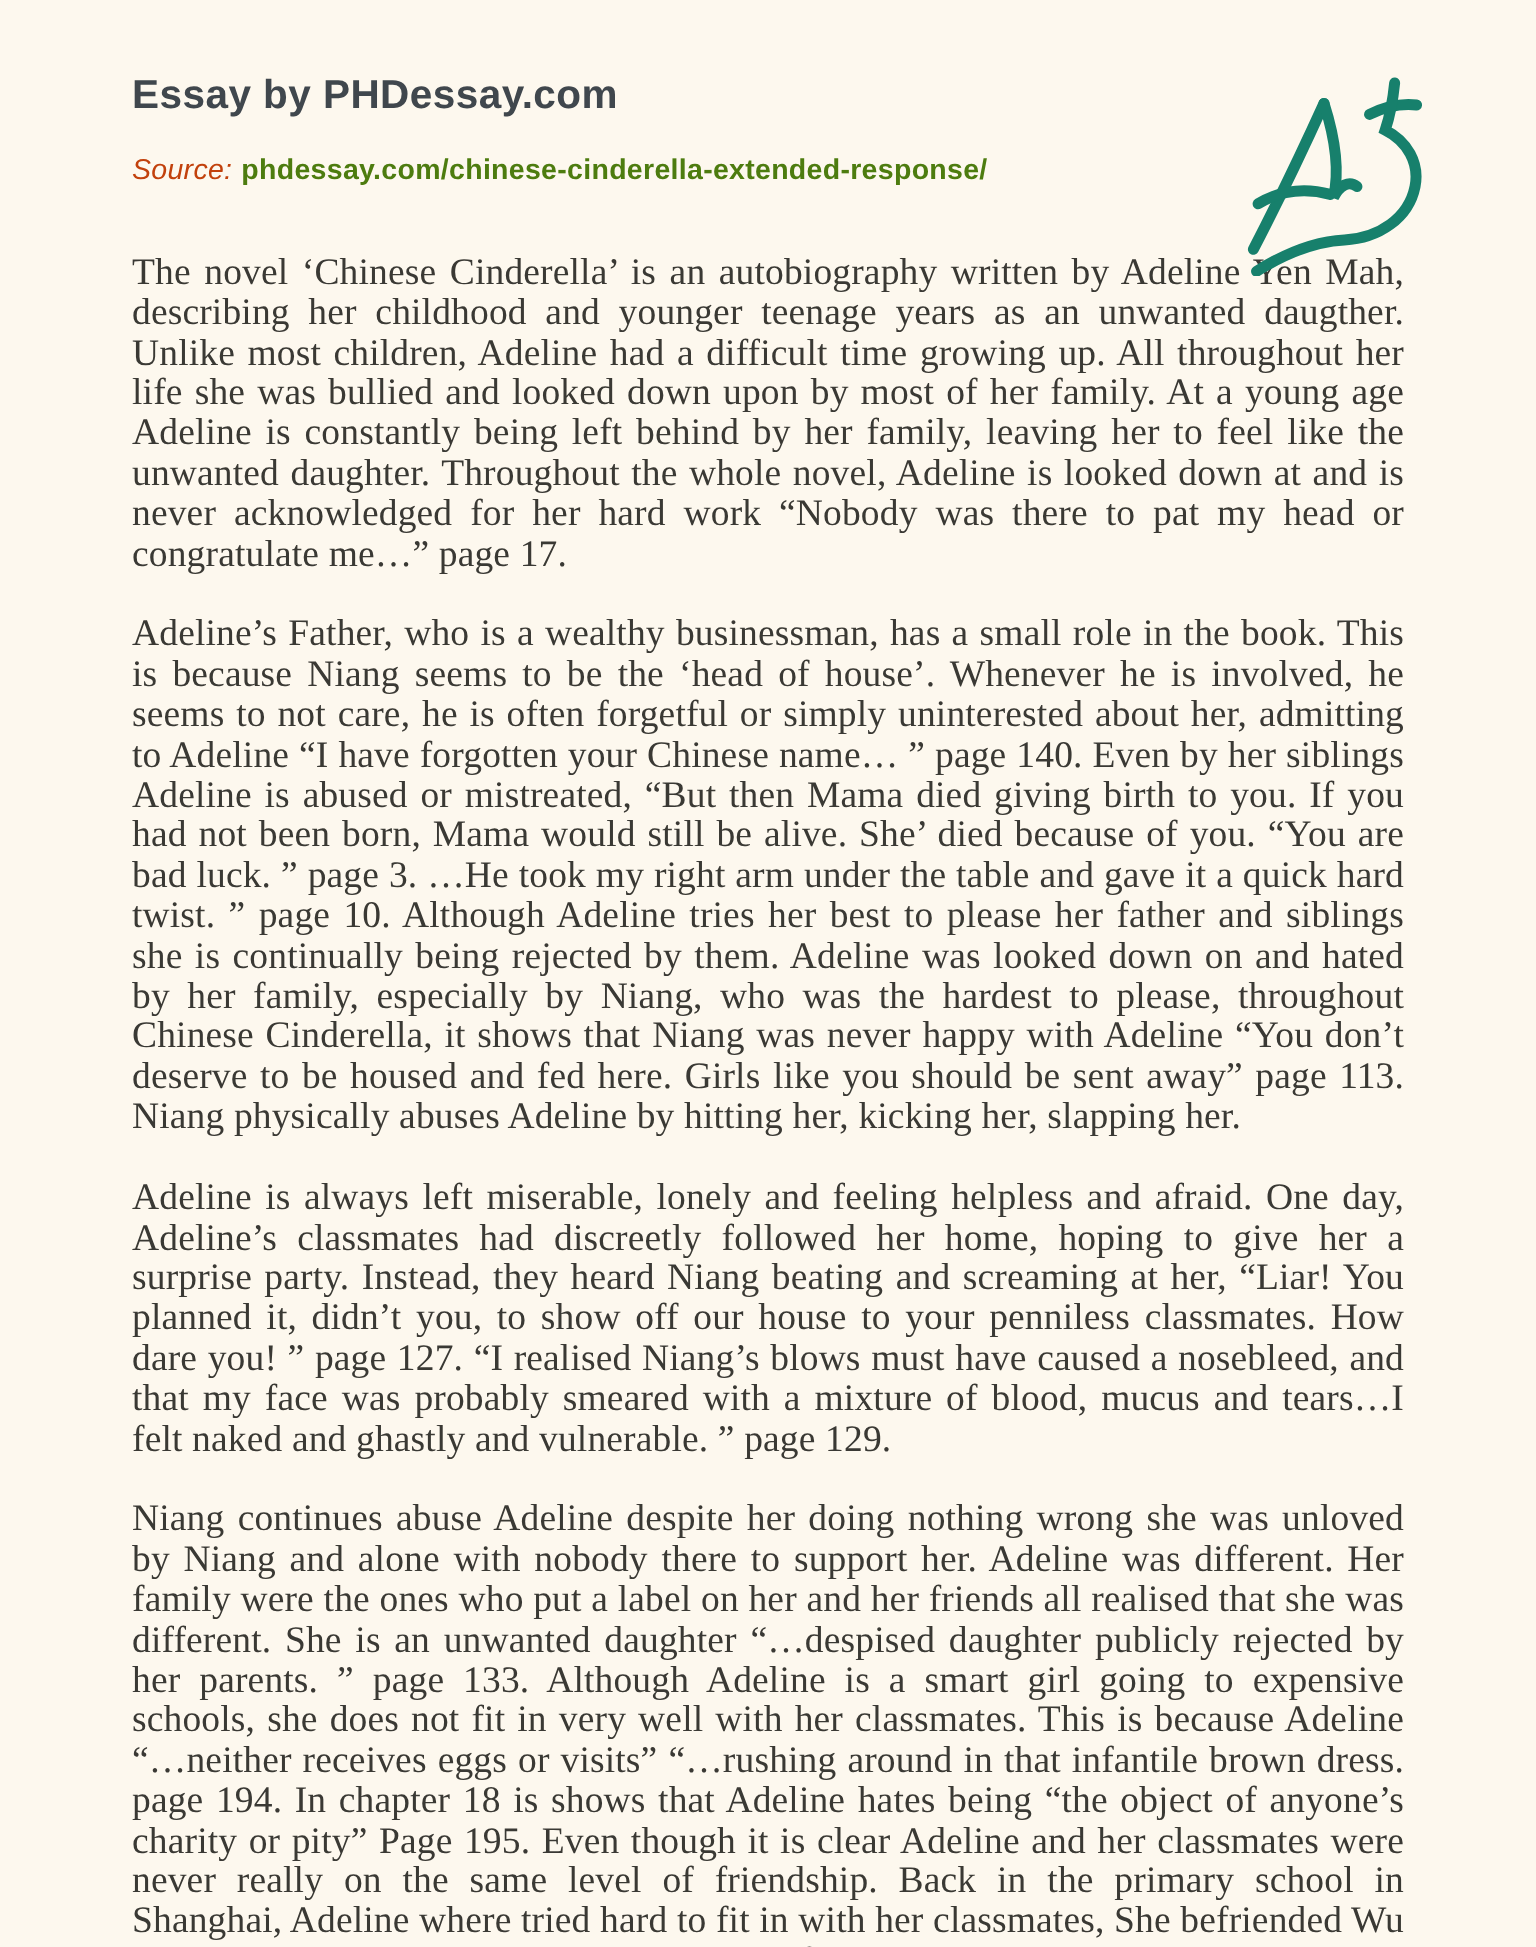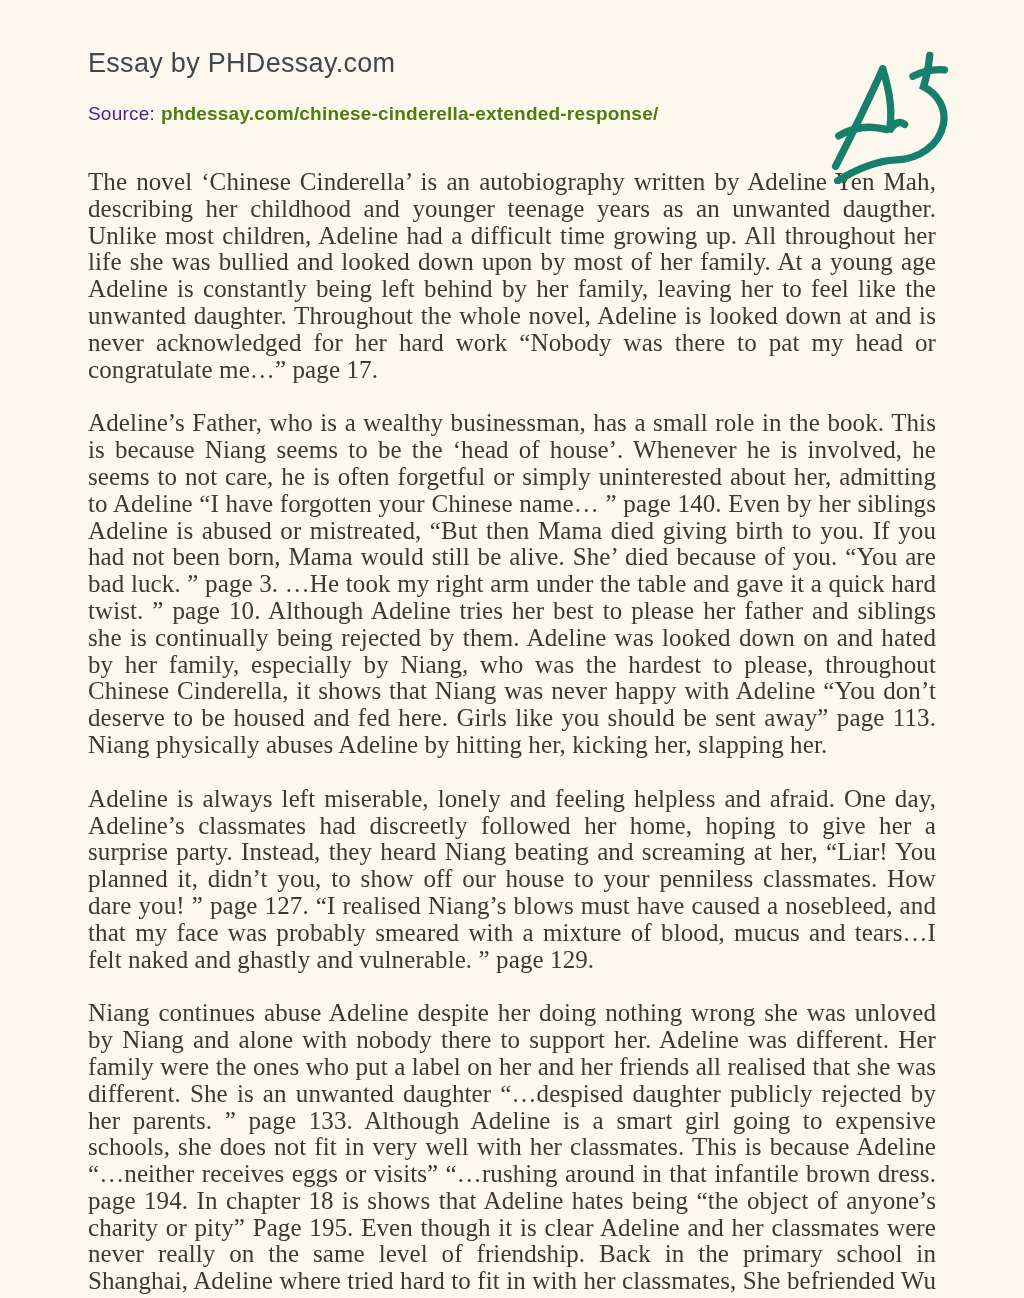--- a/index.html
+++ b/index.html
@@ -13,31 +13,32 @@
     font-family: "Liberation Sans", "DejaVu Sans", sans-serif;
   }
   .content {
     padding: 0 88px;
   }
   .header {
     padding-top: 48px;
   }
   .byline {
     font-size: 27px;
-    font-weight: 400;
+    font-weight: 700;
     color: #40474d;
     letter-spacing: 0.3px;
   }
   .source-line {
     margin-top: 24px;
     font-size: 19px;
     letter-spacing: 0.2px;
   }
   .source-label {
-    color: #4c1d95;
+    color: #c2410c;
+    font-style: italic;
   }
   .source-link {
     color: #4d7c0f;
     text-decoration: none;
     margin-left: 6px;
     cursor: pointer;
     font-weight: bold;
   }
   .logo {
     position: absolute;

